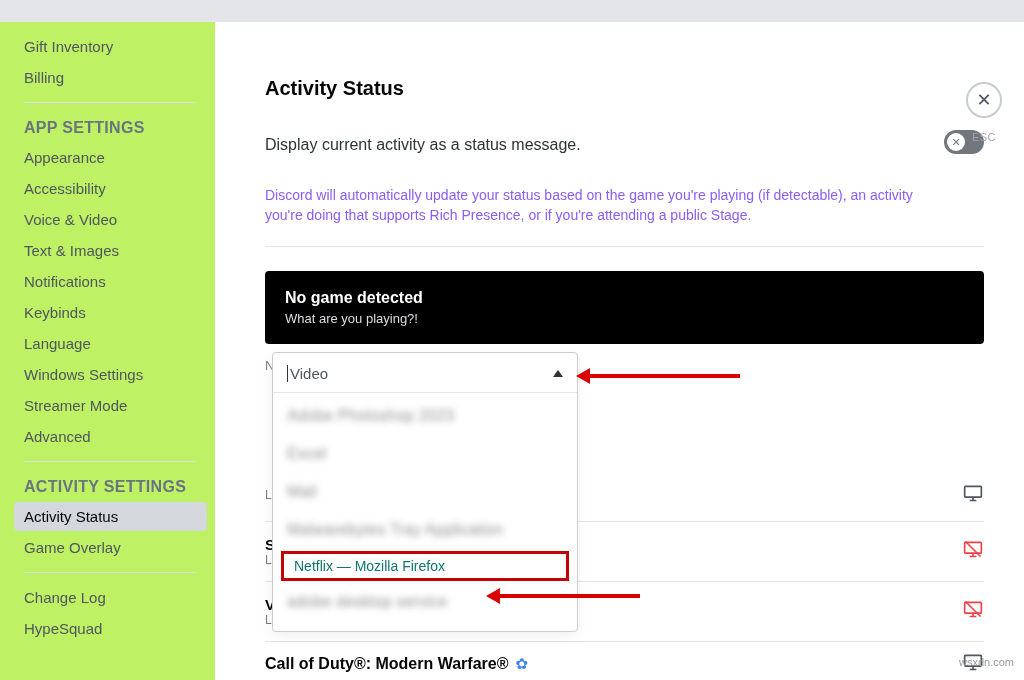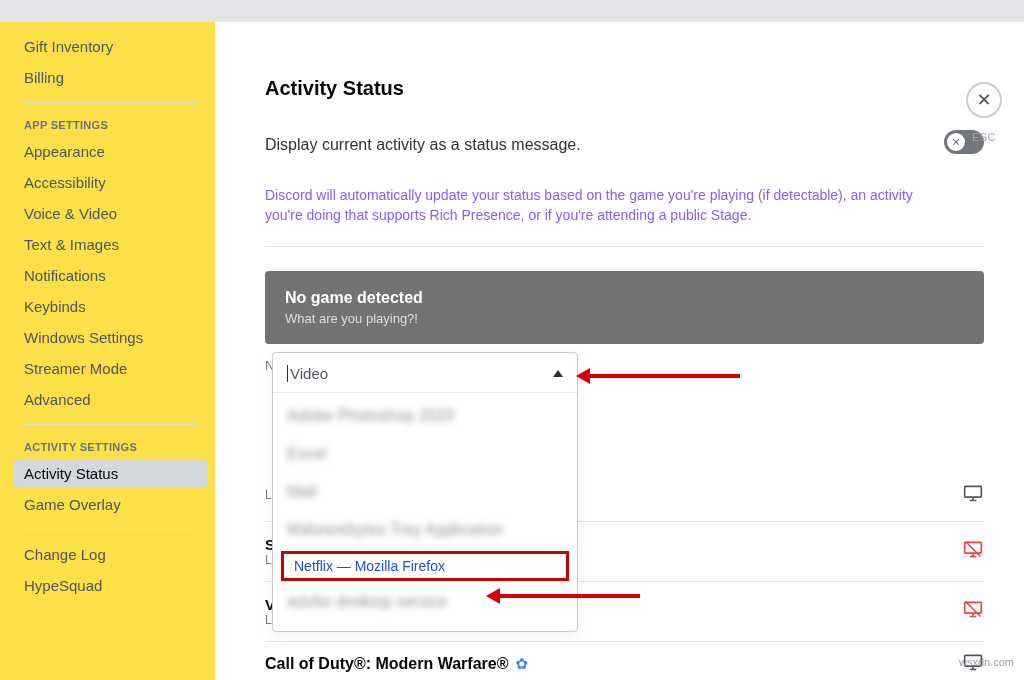--- a/index.html
+++ b/index.html
@@ -15,39 +15,39 @@
     .top-bar {
       height: 22px;
       background: #e3e5e8;
     }
     .container {
       display: flex;
       height: calc(680px - 22px);
     }
     .sidebar {
       width: 215px;
-      background: #fde047;
+      background: #bef264;
       padding: 10px 8px 10px 14px;
       overflow-y: auto;
     }
     .sidebar-item {
       padding: 6px 10px;
       font-size: 15px;
       color: #4f5660;
       border-radius: 4px;
       margin-bottom: 2px;
       cursor: pointer;
     }
     .sidebar-item.active {
       background: #d4d7dc;
       color: #060607;
     }
     .sidebar-header {
       padding: 6px 10px;
-      font-size: 11px;
+      font-size: 16px;
       font-weight: 700;
       color: #6a7480;
       letter-spacing: 0.3px;
       margin-top: 8px;
     }
     .sidebar-divider {
       height: 1px;
       background: #dcddde;
       margin: 10px 10px;
     }
@@ -103,21 +103,21 @@
       line-height: 1.45;
       max-width: 660px;
     }
     .divider {
       height: 1px;
       background: #e3e5e8;
       margin-top: 20px;
       margin-bottom: 24px;
     }
     .game-banner {
-      background: #737373;
+      background: #000000;
       color: #fff;
       padding: 18px 20px;
       border-radius: 4px;
     }
     .game-banner-title {
       font-size: 16px;
       font-weight: 600;
     }
     .game-banner-sub {
       font-size: 13px;
@@ -207,21 +207,21 @@
       font-size: 16px;
       color: #4f5660;
       cursor: pointer;
       position: relative;
     }
     .blurred { color: transparent; text-shadow: 0 0 6px rgba(60,60,60,0.55); }
     .highlight-box {
       border: 3px solid #c40202;
       padding: 4px 10px;
       margin: 2px 8px;
-      color: #1d4ed8;
+      color: #0f766e;
       font-size: 14px;
     }
     
     .arrow {
       position: absolute;
       height: 4px;
       background: #d80000;
       z-index: 60;
     }
     .arrow::before {
@@ -266,20 +266,21 @@
     <div class="sidebar-item">Gift Inventory</div>
     <div class="sidebar-item">Billing</div>
     <div class="sidebar-divider"></div>
     <div class="sidebar-header">APP SETTINGS</div>
     <div class="sidebar-item">Appearance</div>
     <div class="sidebar-item">Accessibility</div>
     <div class="sidebar-item">Voice &amp; Video</div>
     <div class="sidebar-item">Text &amp; Images</div>
     <div class="sidebar-item">Notifications</div>
     <div class="sidebar-item">Keybinds</div>
+    <div class="sidebar-item">Language</div>
     <div class="sidebar-item">Windows Settings</div>
     <div class="sidebar-item">Streamer Mode</div>
     <div class="sidebar-item">Advanced</div>
     <div class="sidebar-divider"></div>
     <div class="sidebar-header">ACTIVITY SETTINGS</div>
     <div class="sidebar-item active">Activity Status</div>
     <div class="sidebar-item">Game Overlay</div>
     <div class="sidebar-divider"></div>
     <div class="sidebar-item">Change Log</div>
     <div class="sidebar-item">HypeSquad</div>

